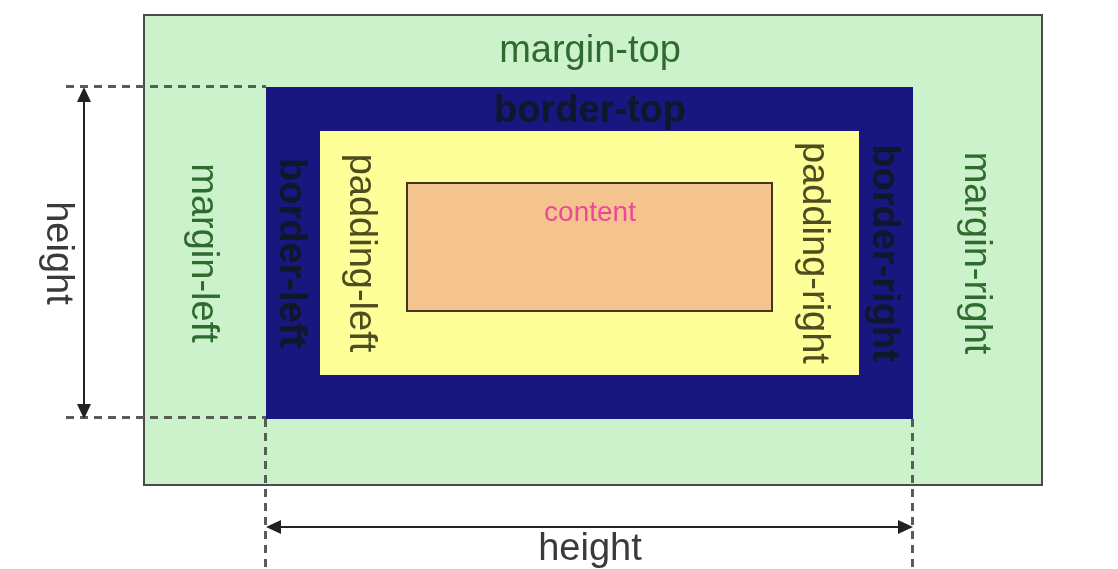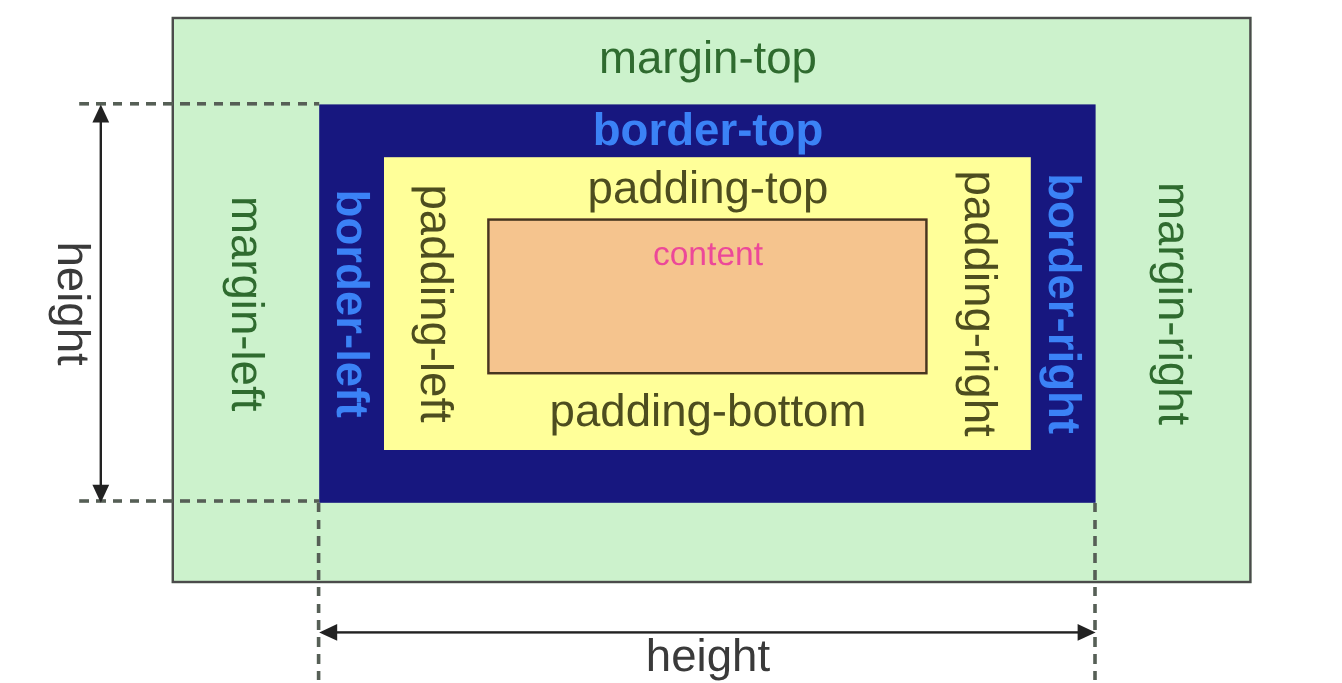--- a/index.html
+++ b/index.html
@@ -39,21 +39,21 @@
     transform: translate(-50%, -50%);
     white-space: nowrap;
     font-size: 38px;
     line-height: 1;
   }
   .label.vertical {
     writing-mode: vertical-rl;
     transform: translate(-50%, -50%);
   }
   .margin-label  { color: #2f6b2f; }
-  .border-label  { color: #3b82f6; font-weight: bold; }
+  .border-label  { color: #0f172a; font-weight: bold; }
   .padding-label { color: #4d4d1f; }
   .content-label { color: #ec4899; font-size: 28px; }
   .dim-label     { color: #3a3a3a; }
 
   
   .lbl-margin-top     { left: 590px; top: 49px;  }
   .lbl-border-top     { left: 590px; top: 109px; }
   .lbl-padding-top    { left: 590px; top: 157px; }
   .lbl-content        { left: 590px; top: 212px; }
   .lbl-padding-bottom { left: 590px; top: 343px; }
@@ -131,23 +131,21 @@
   <div class="arrow-shaft-v height-shaft"></div>
   <div class="tri tri-up"></div>
   <div class="tri tri-down"></div>
 
   <div class="arrow-shaft-h width-shaft"></div>
   <div class="tri tri-left"></div>
   <div class="tri tri-right"></div>
 
   <div class="label margin-label lbl-margin-top">margin-top</div>
   <div class="label border-label lbl-border-top">border-top</div>
-  <div class="label padding-label lbl-padding-top">padding-top</div>
   <div class="label content-label lbl-content">content</div>
-  <div class="label padding-label lbl-padding-bottom">padding-bottom</div>
   <div class="label dim-label lbl-width">height</div>
 
   <div class="label dim-label vertical lbl-height">height</div>
   <div class="label margin-label vertical lbl-margin-left">margin-left</div>
   <div class="label border-label vertical lbl-border-left">border-left</div>
   <div class="label padding-label vertical lbl-padding-left">padding-left</div>
   <div class="label padding-label vertical lbl-padding-right">padding-right</div>
   <div class="label border-label vertical lbl-border-right">border-right</div>
   <div class="label margin-label vertical lbl-margin-right">margin-right</div>
 

